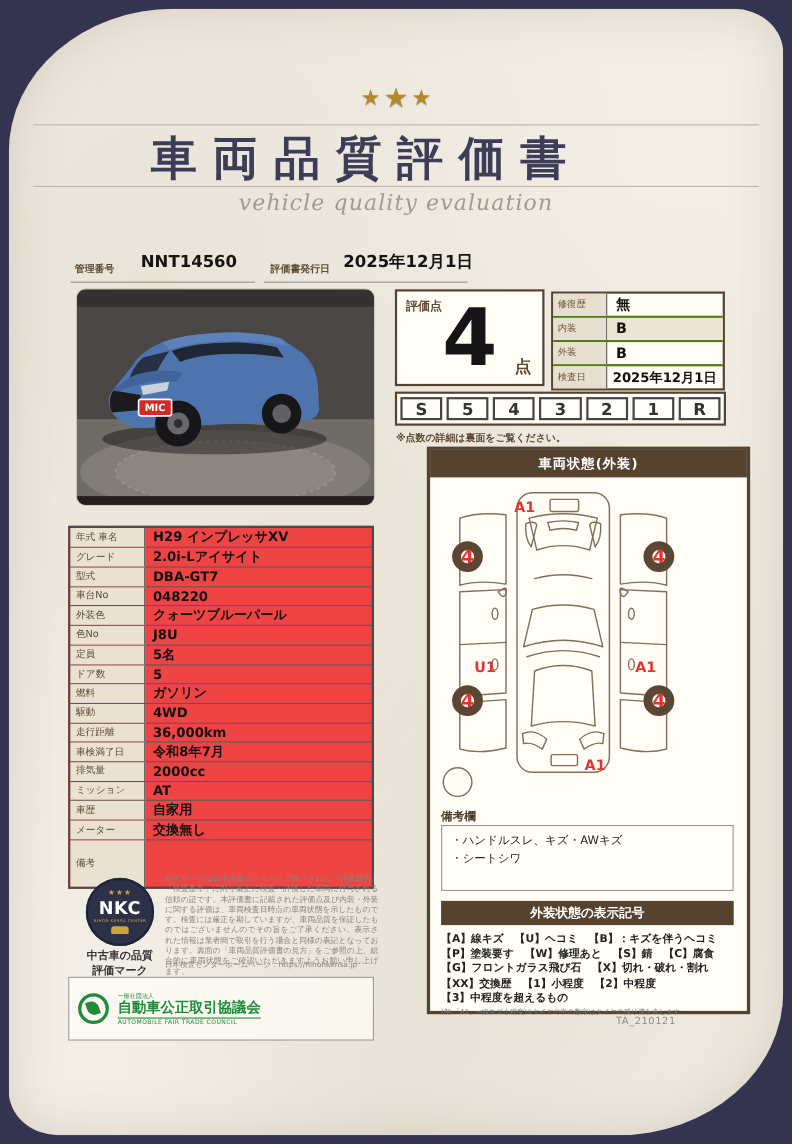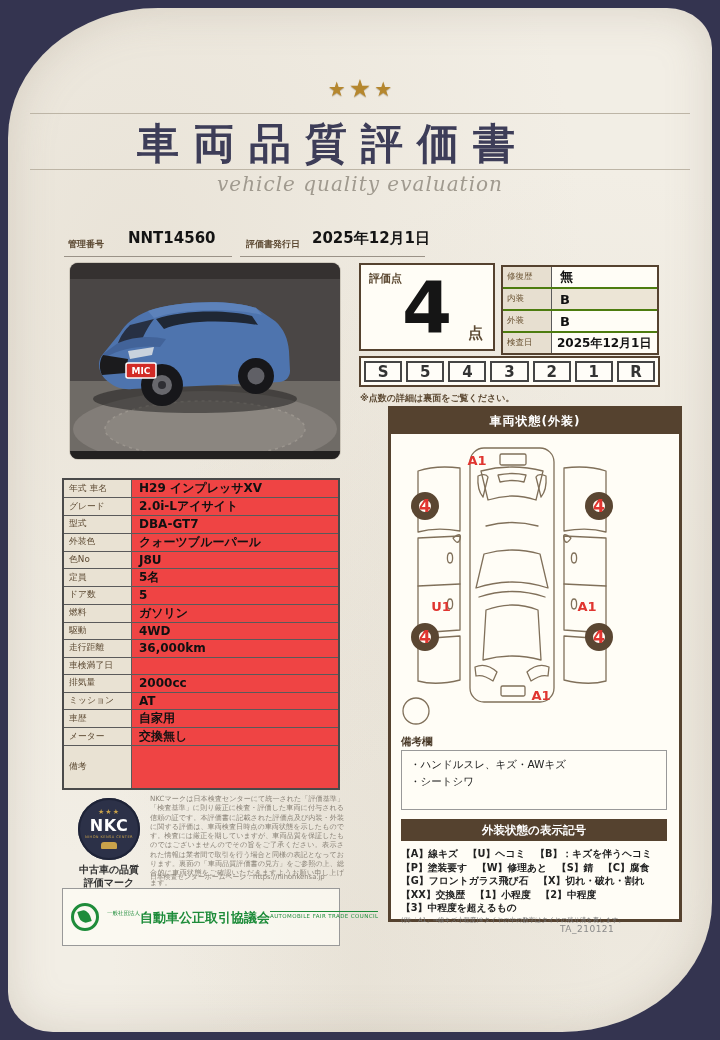--- a/index.html
+++ b/index.html
@@ -69,21 +69,21 @@
   .nkcabbr{font-size:16px;font-weight:bold;color:#fff;letter-spacing:.5px;line-height:17px;}
   .nkcen{font-size:3.6px;color:#c9a24a;letter-spacing:.4px;line-height:5px;}
   .nkccar{width:16px;height:7px;background:#c9a24a;border-radius:3px 3px 1px 1px;margin-top:1px;}
   .nkccaption{left:50px;top:864px;width:118px;text-align:center;font-size:10px;font-weight:bold;color:#333;line-height:12.5px;}
   .nkcbody{left:150px;top:794px;width:194px;font-size:7.1px;color:#8a8378;line-height:9.3px;text-align:justify;}
   .nkchome{left:150px;top:872px;width:194px;font-size:6.8px;color:#8a8378;}
   
   .ftbox{left:62px;top:888px;width:278px;height:58px;border:1.5px solid #999;background:rgba(255,253,246,.7);box-sizing:border-box;display:flex;align-items:center;gap:8px;padding:4px 8px;}
   .ftlogo{width:28px;height:28px;border:3px solid #1e8c3a;border-radius:50%;position:relative;flex:0 0 auto;box-sizing:border-box;}
   .ftleaf{position:absolute;left:5px;top:4px;width:11px;height:13px;background:#1e8c3a;border-radius:0 60% 0 60%;transform:rotate(-18deg);}
-  .ftorgcol{flex:0 0 auto;display:flex;flex-direction:row;}
+  .ftorgcol{flex:0 0 auto;display:flex;flex-direction:column;}
   .ftsmall{font-size:5.5px;color:#1e8c3a;}
   .ftorg{font-size:13px;font-weight:bold;color:#1e8c3a;line-height:15px;}
   .ften{font-size:5.5px;color:#1e8c3a;letter-spacing:.4px;border-top:1px solid #1e8c3a;padding-top:1px;margin-top:1px;}
   .ftbody{flex:1;font-size:8px;color:#333;line-height:12px;}
 </style>
 </head>
 <body>
 
 <div class="page">
   <div class="paper abs" style="left:8px;top:8px;"></div>
@@ -172,20 +172,24 @@
       </div>
     <div class="vrow">
         <div class="vlabel">グレード</div>
         <div class="vvalue">2.0i-Lアイサイト</div>
       </div>
     <div class="vrow">
         <div class="vlabel">型式</div>
         <div class="vvalue">DBA-GT7</div>
       </div>
     <div class="vrow">
+        <div class="vlabel">車台No</div>
+        <div class="vvalue">048220</div>
+      </div>
+    <div class="vrow">
         <div class="vlabel">外装色</div>
         <div class="vvalue">クォーツブルーパール</div>
       </div>
     <div class="vrow">
         <div class="vlabel">色No</div>
         <div class="vvalue">J8U</div>
       </div>
     <div class="vrow">
         <div class="vlabel">定員</div>
         <div class="vvalue">5名</div>
@@ -201,20 +205,21 @@
     <div class="vrow">
         <div class="vlabel">駆動</div>
         <div class="vvalue">4WD</div>
       </div>
     <div class="vrow">
         <div class="vlabel">走行距離</div>
         <div class="vvalue">36,000km</div>
       </div>
     <div class="vrow">
         <div class="vlabel">車検満了日</div>
+        <div class="vvalue">令和8年7月</div>
       </div>
     <div class="vrow">
         <div class="vlabel">排気量</div>
         <div class="vvalue">2000cc</div>
       </div>
     <div class="vrow">
         <div class="vlabel">ミッション</div>
         <div class="vvalue">AT</div>
       </div>
     <div class="vrow">

